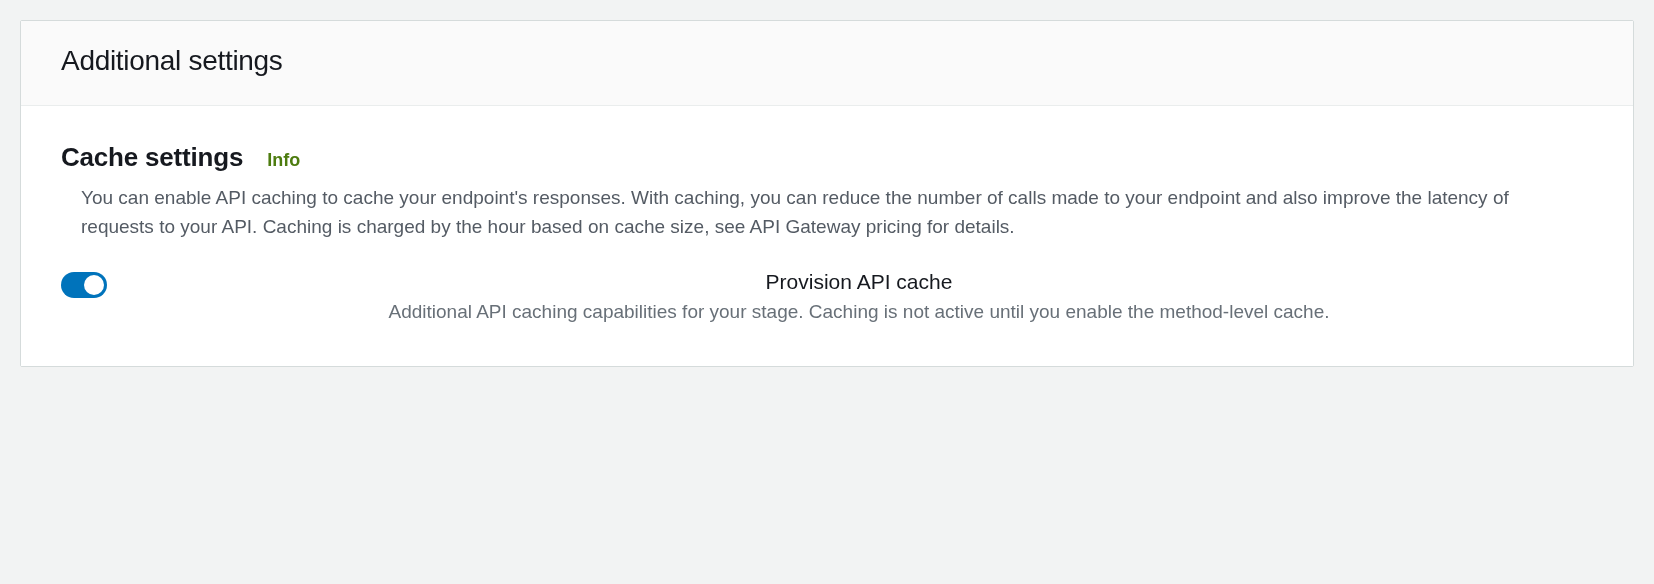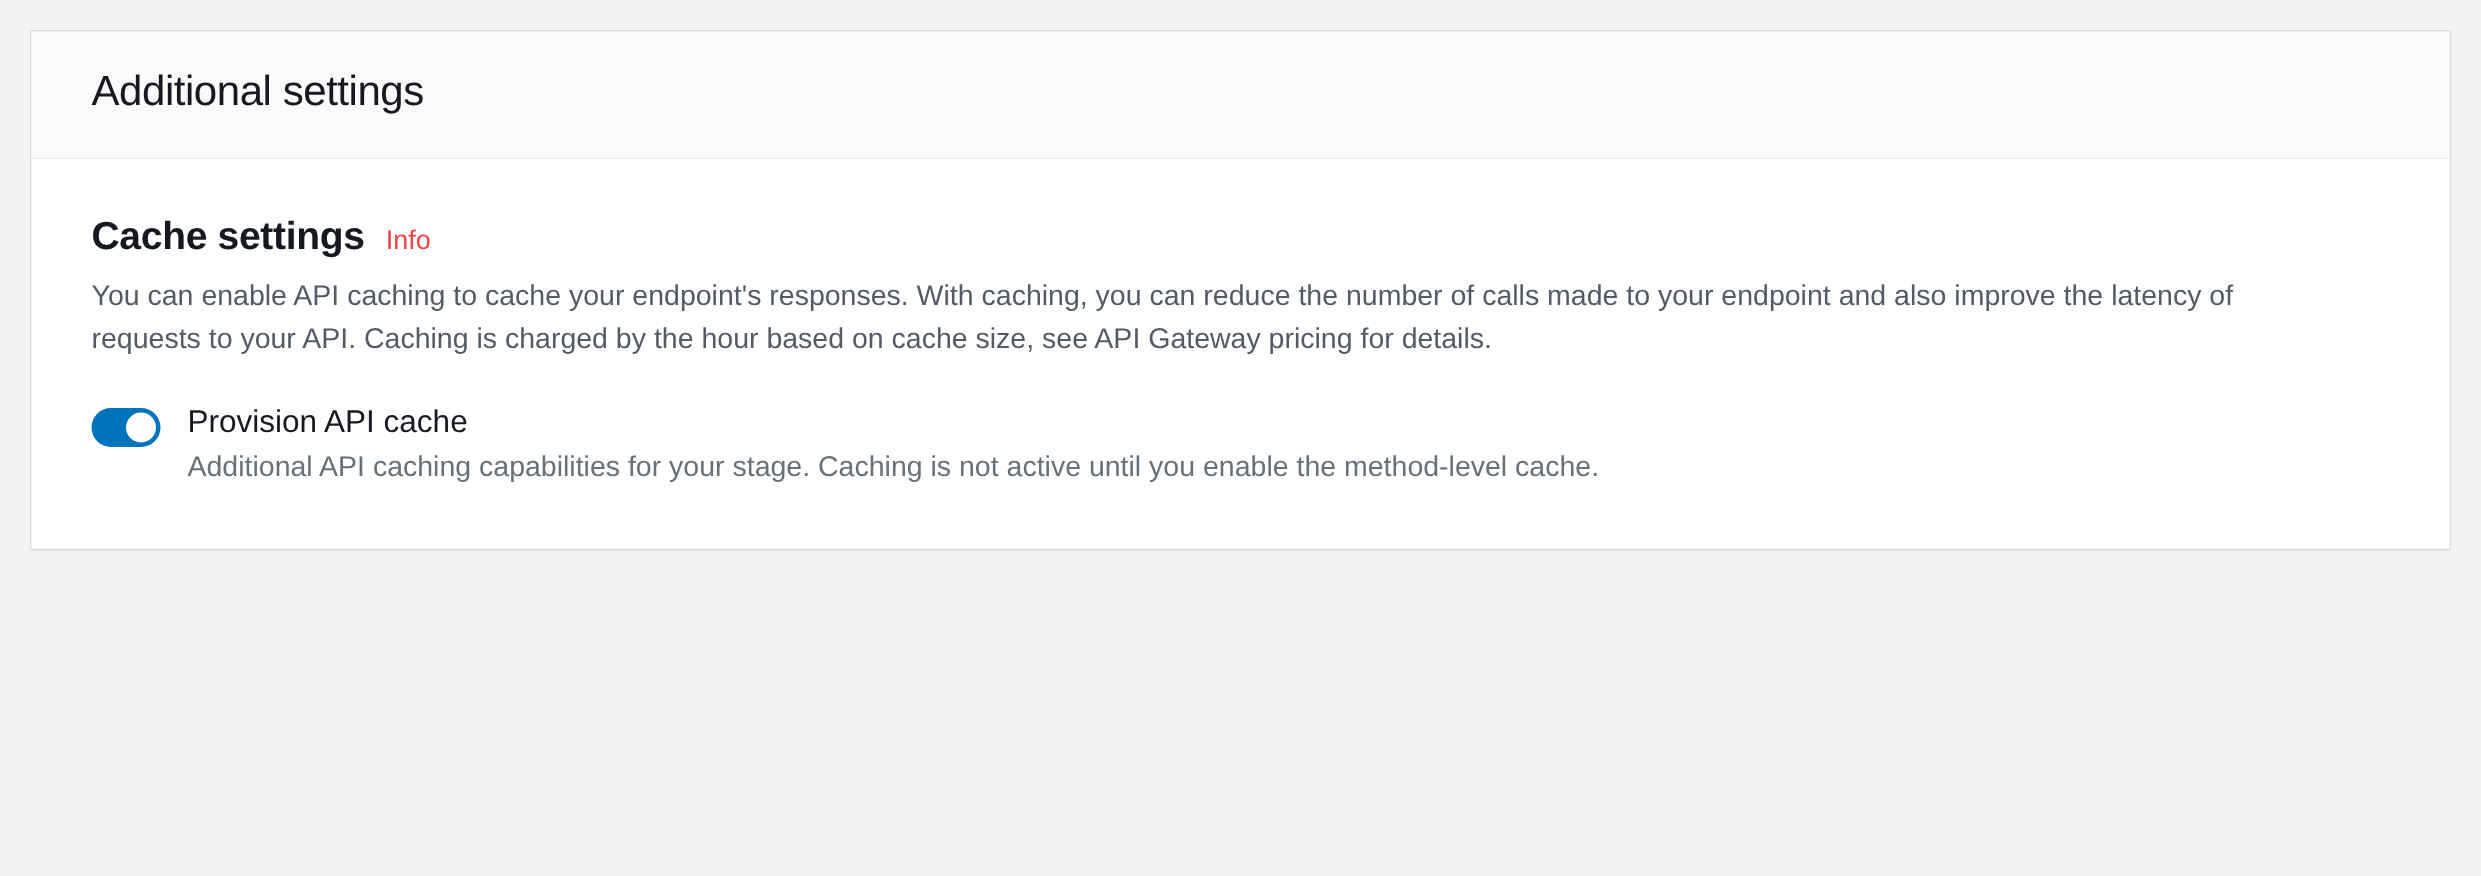--- a/index.html
+++ b/index.html
@@ -27,48 +27,50 @@
       color: #16191f;
       letter-spacing: -0.3px;
     }
     .panel-body {
       padding: 36px 40px 40px 40px;
       background: #fff;
     }
     .section-title-row {
       display: flex;
       align-items: baseline;
-      gap: 14px;
+      gap: 24px;
       margin-bottom: 10px;
     }
     .section-title {
       font-size: 26px;
       font-weight: 700;
       color: #16191f;
       letter-spacing: -0.2px;
     }
     .info-link {
       font-size: 18px;
-      font-weight: 400;
-      color: #ef4444;
+      font-weight: 700;
+      color: #4d7c0f;
       cursor: pointer;
       text-decoration: none;
     }
     .section-desc {
       font-size: 19px;
       line-height: 1.55;
       color: #545b64;
       margin-bottom: 28px;
       max-width: 1480px;
+      margin-left: 20px;
     }
     .toggle-row {
       display: flex;
       align-items: flex-start;
       gap: 18px;
       margin-bottom: 36px;
+      text-align: center;
     }
     .toggle-row:last-child { margin-bottom: 0; }
     .toggle {
       position: relative;
       width: 46px;
       height: 26px;
       flex-shrink: 0;
       margin-top: 2px;
       cursor: pointer;
     }

